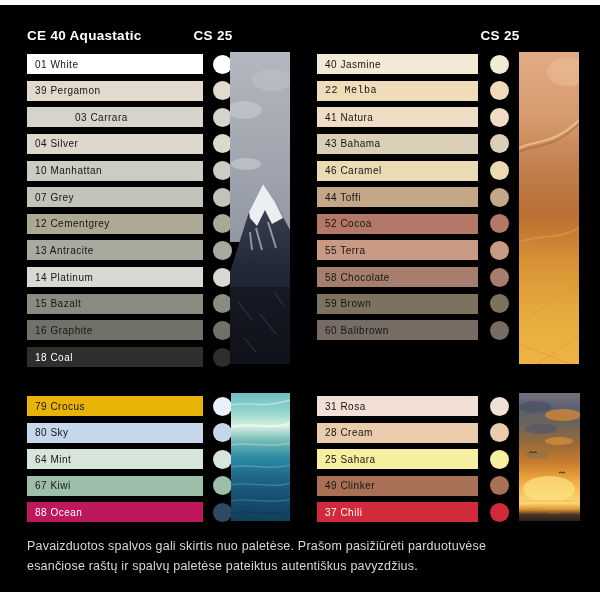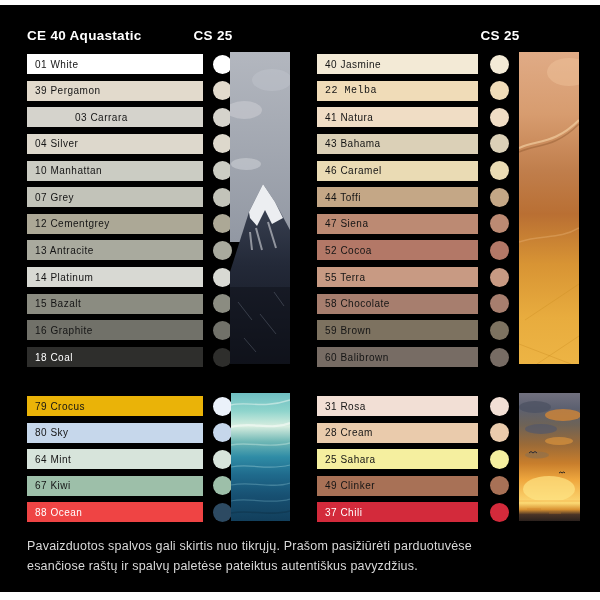--- a/index.html
+++ b/index.html
@@ -156,26 +156,20 @@
         </div>
         <div class="dot" style="background: rgb(234, 219, 180);"></div>
       </div>
       <div class="row">
         <div class="bar" style="background: rgb(196, 167, 134);">
           <span class="bar-label" style="color: rgb(21, 21, 21);">44 Toffi</span>
         </div>
         <div class="dot" style="background: rgb(196, 167, 134);"></div>
       </div>
       <div class="row">
-        <div class="bar" style="background: rgb(188, 138, 115);">
-          <span class="bar-label" style="color: rgb(21, 21, 21);">47 Siena</span>
-        </div>
-        <div class="dot" style="background: rgb(188, 138, 115);"></div>
-      </div>
-      <div class="row">
         <div class="bar" style="background: rgb(179, 120, 103);">
           <span class="bar-label" style="color: rgb(21, 21, 21);">52 Cocoa</span>
         </div>
         <div class="dot" style="background: rgb(179, 120, 103);"></div>
       </div>
       <div class="row">
         <div class="bar" style="background: rgb(200, 154, 131);">
           <span class="bar-label" style="color: rgb(21, 21, 21);">55 Terra</span>
         </div>
         <div class="dot" style="background: rgb(200, 154, 131);"></div>
@@ -218,21 +212,21 @@
         </div>
         <div class="dot" style="background: rgb(215, 228, 219);"></div>
       </div>
       <div class="row">
         <div class="bar" style="background: rgb(157, 191, 169);">
           <span class="bar-label" style="color: rgb(21, 21, 21);">67 Kiwi</span>
         </div>
         <div class="dot" style="background: rgb(157, 191, 169);"></div>
       </div>
       <div class="row">
-        <div class="bar" style="background: #ef4444;">
+        <div class="bar" style="background: #be185d;">
           <span class="bar-label" style="color: rgb(255, 255, 255);">88 Ocean</span>
         </div>
         <div class="dot" style="background: rgb(45, 74, 98);"></div>
       </div>
     </div>
   <div class="section right-col" id="sec-br">
       <div class="row">
         <div class="bar" style="background: rgb(242, 223, 213);">
           <span class="bar-label" style="color: rgb(21, 21, 21);">31 Rosa</span>
         </div>
@@ -353,18 +347,18 @@
     <ellipse cx="40" cy="48" rx="14" ry="4" fill="#E59A3C" opacity=".6"></ellipse>
     <ellipse cx="18" cy="62" rx="12" ry="3.5" fill="#8A7050" opacity=".6"></ellipse>
     <ellipse cx="30" cy="96" rx="26" ry="13" fill="#FDE485" opacity=".7"></ellipse>
     <rect y="107" width="61" height="2" fill="#F8C560" opacity=".8"></rect>
     <path d="M10,60 q2,-3 4,0 q2,-3 4,0" stroke="#2A2A33" stroke-width="1" fill="none"></path>
     <path d="M40,80 q2,-2 3,0 q2,-2 3,0" stroke="#2A241E" stroke-width="1" fill="none"></path>
     <path d="M8,116 h14 M30,120 h12" stroke="#C97A28" stroke-width="1" opacity=".45"></path>
   </svg>
 
   <div class="disclaimer">
-    <p>Pavaizduotos spalvos gali skirtis nuo tikrųjų. Prašom pasižiūrėti parduotuvėse</p>
+    <p>Pavaizduotos spalvos gali skirtis nuo paletėse. Prašom pasižiūrėti parduotuvėse</p>
     <p>esančiose raštų ir spalvų paletėse pateiktus autentiškus pavyzdžius.</p>
   </div>
 
   <div class="edge bottom"></div>
 </div>
 
 </body></html>

